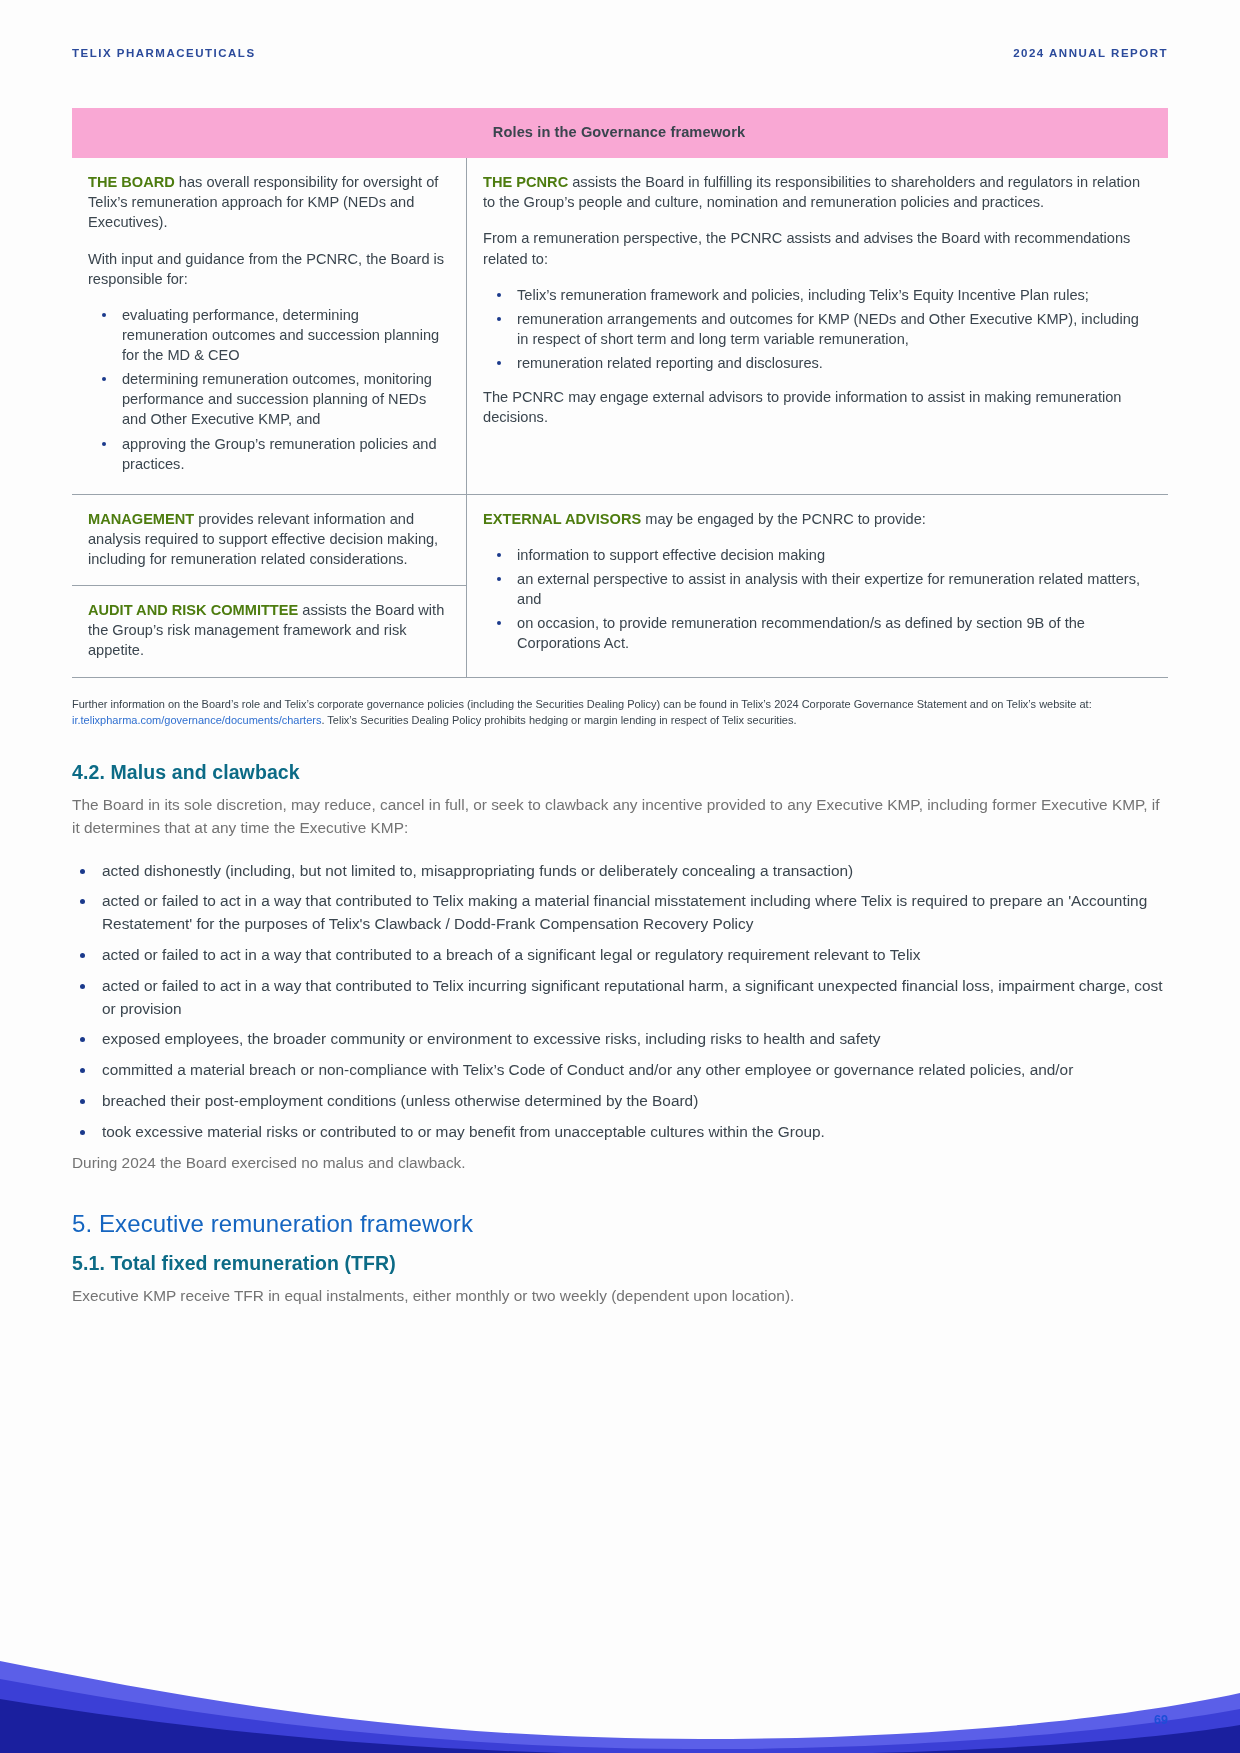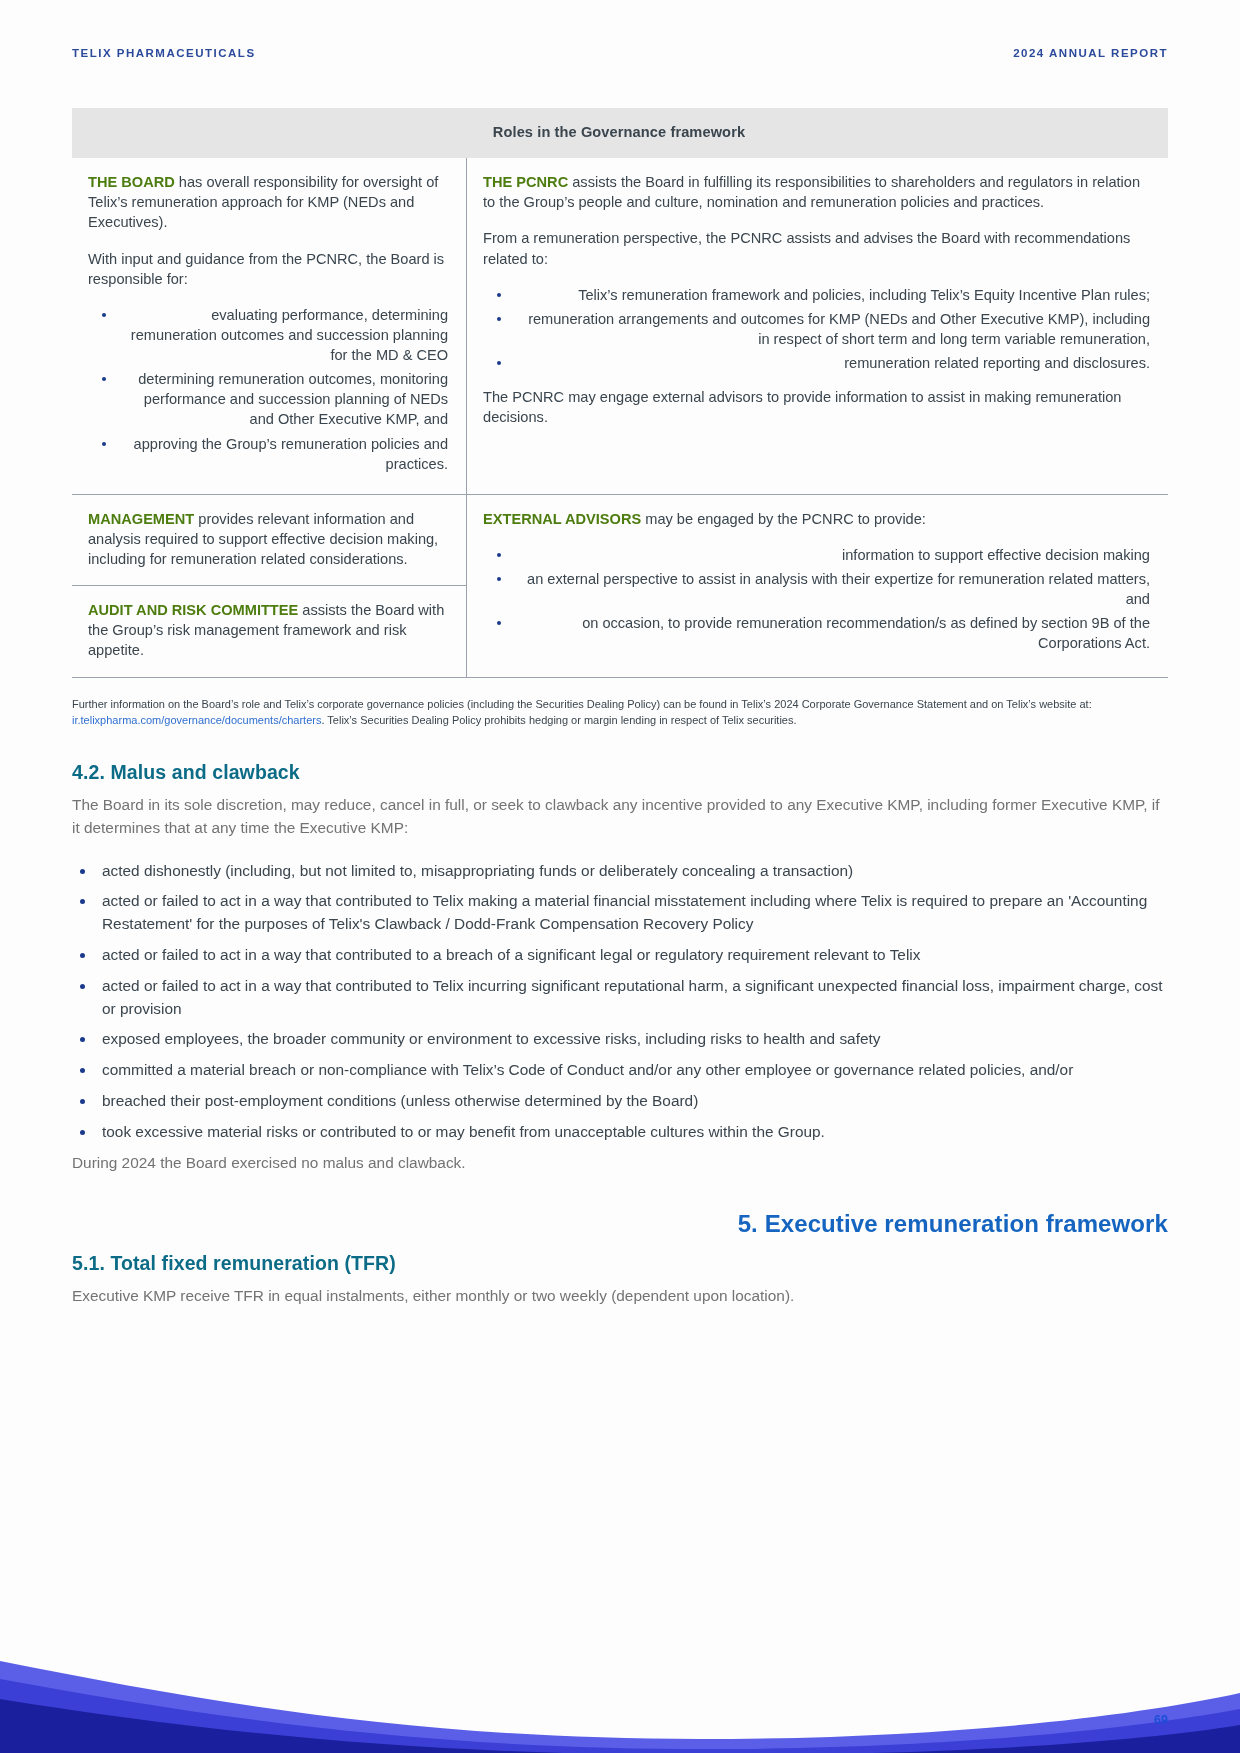--- a/index.html
+++ b/index.html
@@ -42,21 +42,21 @@
     left: 72px;
     width: 1096px;
   }
 
   
   .gov-table {
     width: 100%;
     border-collapse: collapse;
   }
   .gov-head {
-    background: #e5e5e5;
+    background: #f9a8d4;
     color: #ffffff;
     text-align: center;
     font-size: 15.5px;
     font-weight: bold;
     padding: 9px 6px 10px;
     letter-spacing: .1px;
   }
   .gov-table td {
     vertical-align: top;
     font-size: 14.6px;
@@ -70,21 +70,20 @@
 
   .gov-table strong { font-weight: bold; color: #4d7c0f; }
 
   .gov-table p { margin: 0 0 16px 0; }
   .gov-table p.last { margin-bottom: 0; }
 
   ul.doc-list {
     list-style: none;
     margin: 0 0 2px 0;
     padding: 0;
-    text-align: right;
   }
   ul.doc-list li {
     position: relative;
     padding-left: 34px;
     margin-bottom: 4px;
     line-height: 1.38;
   }
   ul.doc-list li:before {
     content: "";
     position: absolute;
@@ -111,24 +110,23 @@
   h3.sub-head {
     color: #0c6b86;
     font-size: 19.5px;
     font-weight: bold;
     margin: 33px 0 10px 0;
     letter-spacing: .1px;
   }
   h2.main-head {
     color: #1565c0;
     font-size: 24px;
-    font-weight: bold;
+    font-weight: normal;
     margin: 36px 0 14px 0;
     letter-spacing: .1px;
-    text-align: right;
   }
 
   p.plain {
     font-size: 15.4px;
     line-height: 1.48;
     color: #737373;
     margin: 0 0 4px 0;
   }
 
   ul.main-list {

